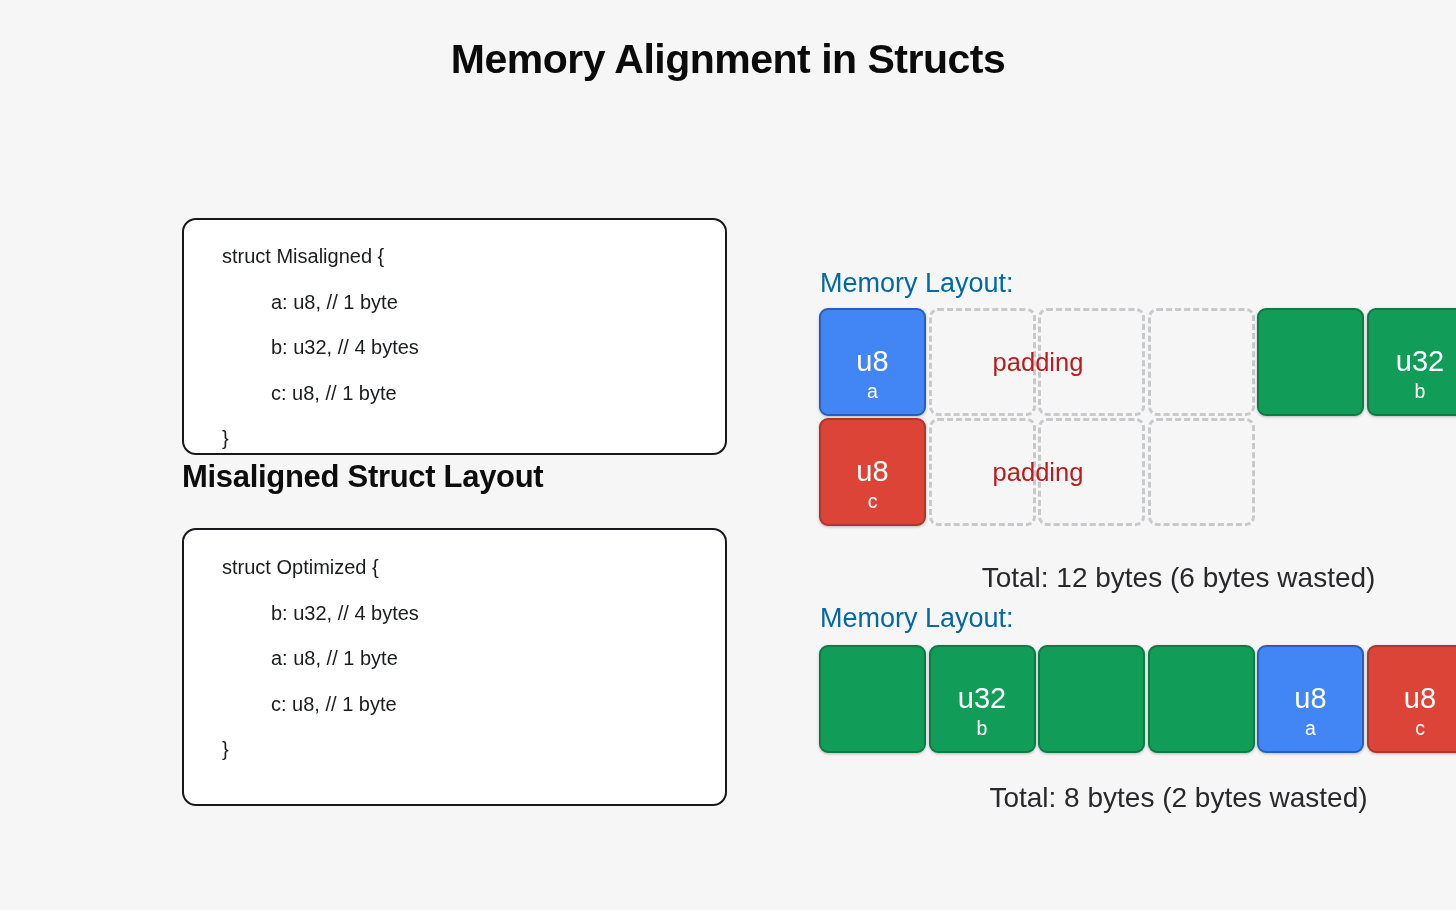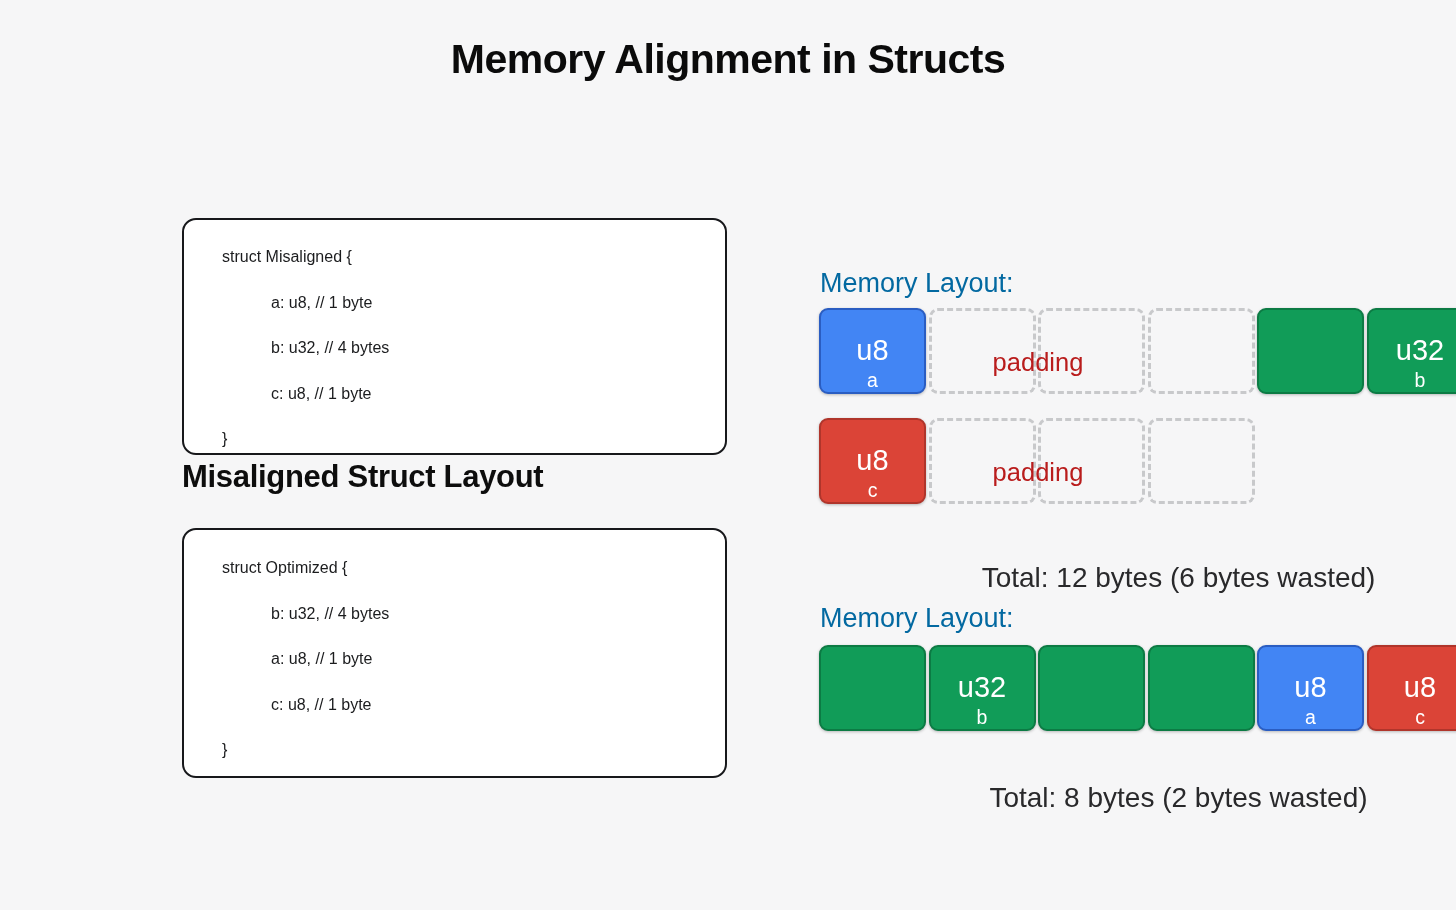--- a/index.html
+++ b/index.html
@@ -18,38 +18,38 @@
     letter-spacing:-.3px;
   }
   .heading-unopt{top:149px;}
   .heading-opt{top:459px;}
   
   .code-box{
     position:absolute;left:182px;width:545px;background:#ffffff;
     border:2px solid #17181b;border-radius:14px;box-sizing:border-box;
   }
   .code-box-1{top:218px;height:237px;padding-top:14px;}
-  .code-box-2{top:528px;height:250px;padding-top:15px;}
+  .code-box-2{top:528px;height:278px;padding-top:15px;}
   .code-line{
-    font-size:16px;line-height:45.5px;color:#1b1c1e;padding-left:38px;
+    font-size:20px;line-height:45.5px;color:#1b1c1e;padding-left:38px;
     white-space:pre;
   }
   .code-line.indent{padding-left:87px;}
   
   .mem-label{
     position:absolute;left:820px;font-size:27px;color:#0369a1;line-height:38px;
   }
   .mem-label-1{top:264px;}
   .mem-label-2{top:599px;}
   .mem-grid{position:absolute;left:819px;}
   .mem-grid-1{top:308px;width:637px;height:220px;}
   .mem-grid-2{top:645px;width:637px;height:110px;}
   .mem-row{position:absolute;left:0;height:108px;width:900px;}
   .cell{
-    position:absolute;top:0;width:107px;height:86px;box-sizing:border-box;
+    position:absolute;top:0;width:107px;height:108px;box-sizing:border-box;
     border-radius:9px;
   }
   .cell.pad{border:3px dashed var(--padding-border,#C8C9CB);}
   .cell.field{box-shadow:0 1px 3px rgba(0,0,0,.25);}
   .cell.blue{background:var(--blue);border:2.5px solid var(--blue-border);}
   .cell.red{background:var(--red);border:2.5px solid var(--red-border);}
   .cell.green{background:var(--green);border:2.5px solid var(--green-border);}
   .stack{
     display:flex;flex-direction:column;align-items:center;justify-content:center;
     height:100%;transform:translateY(12px);color:#ffffff;

